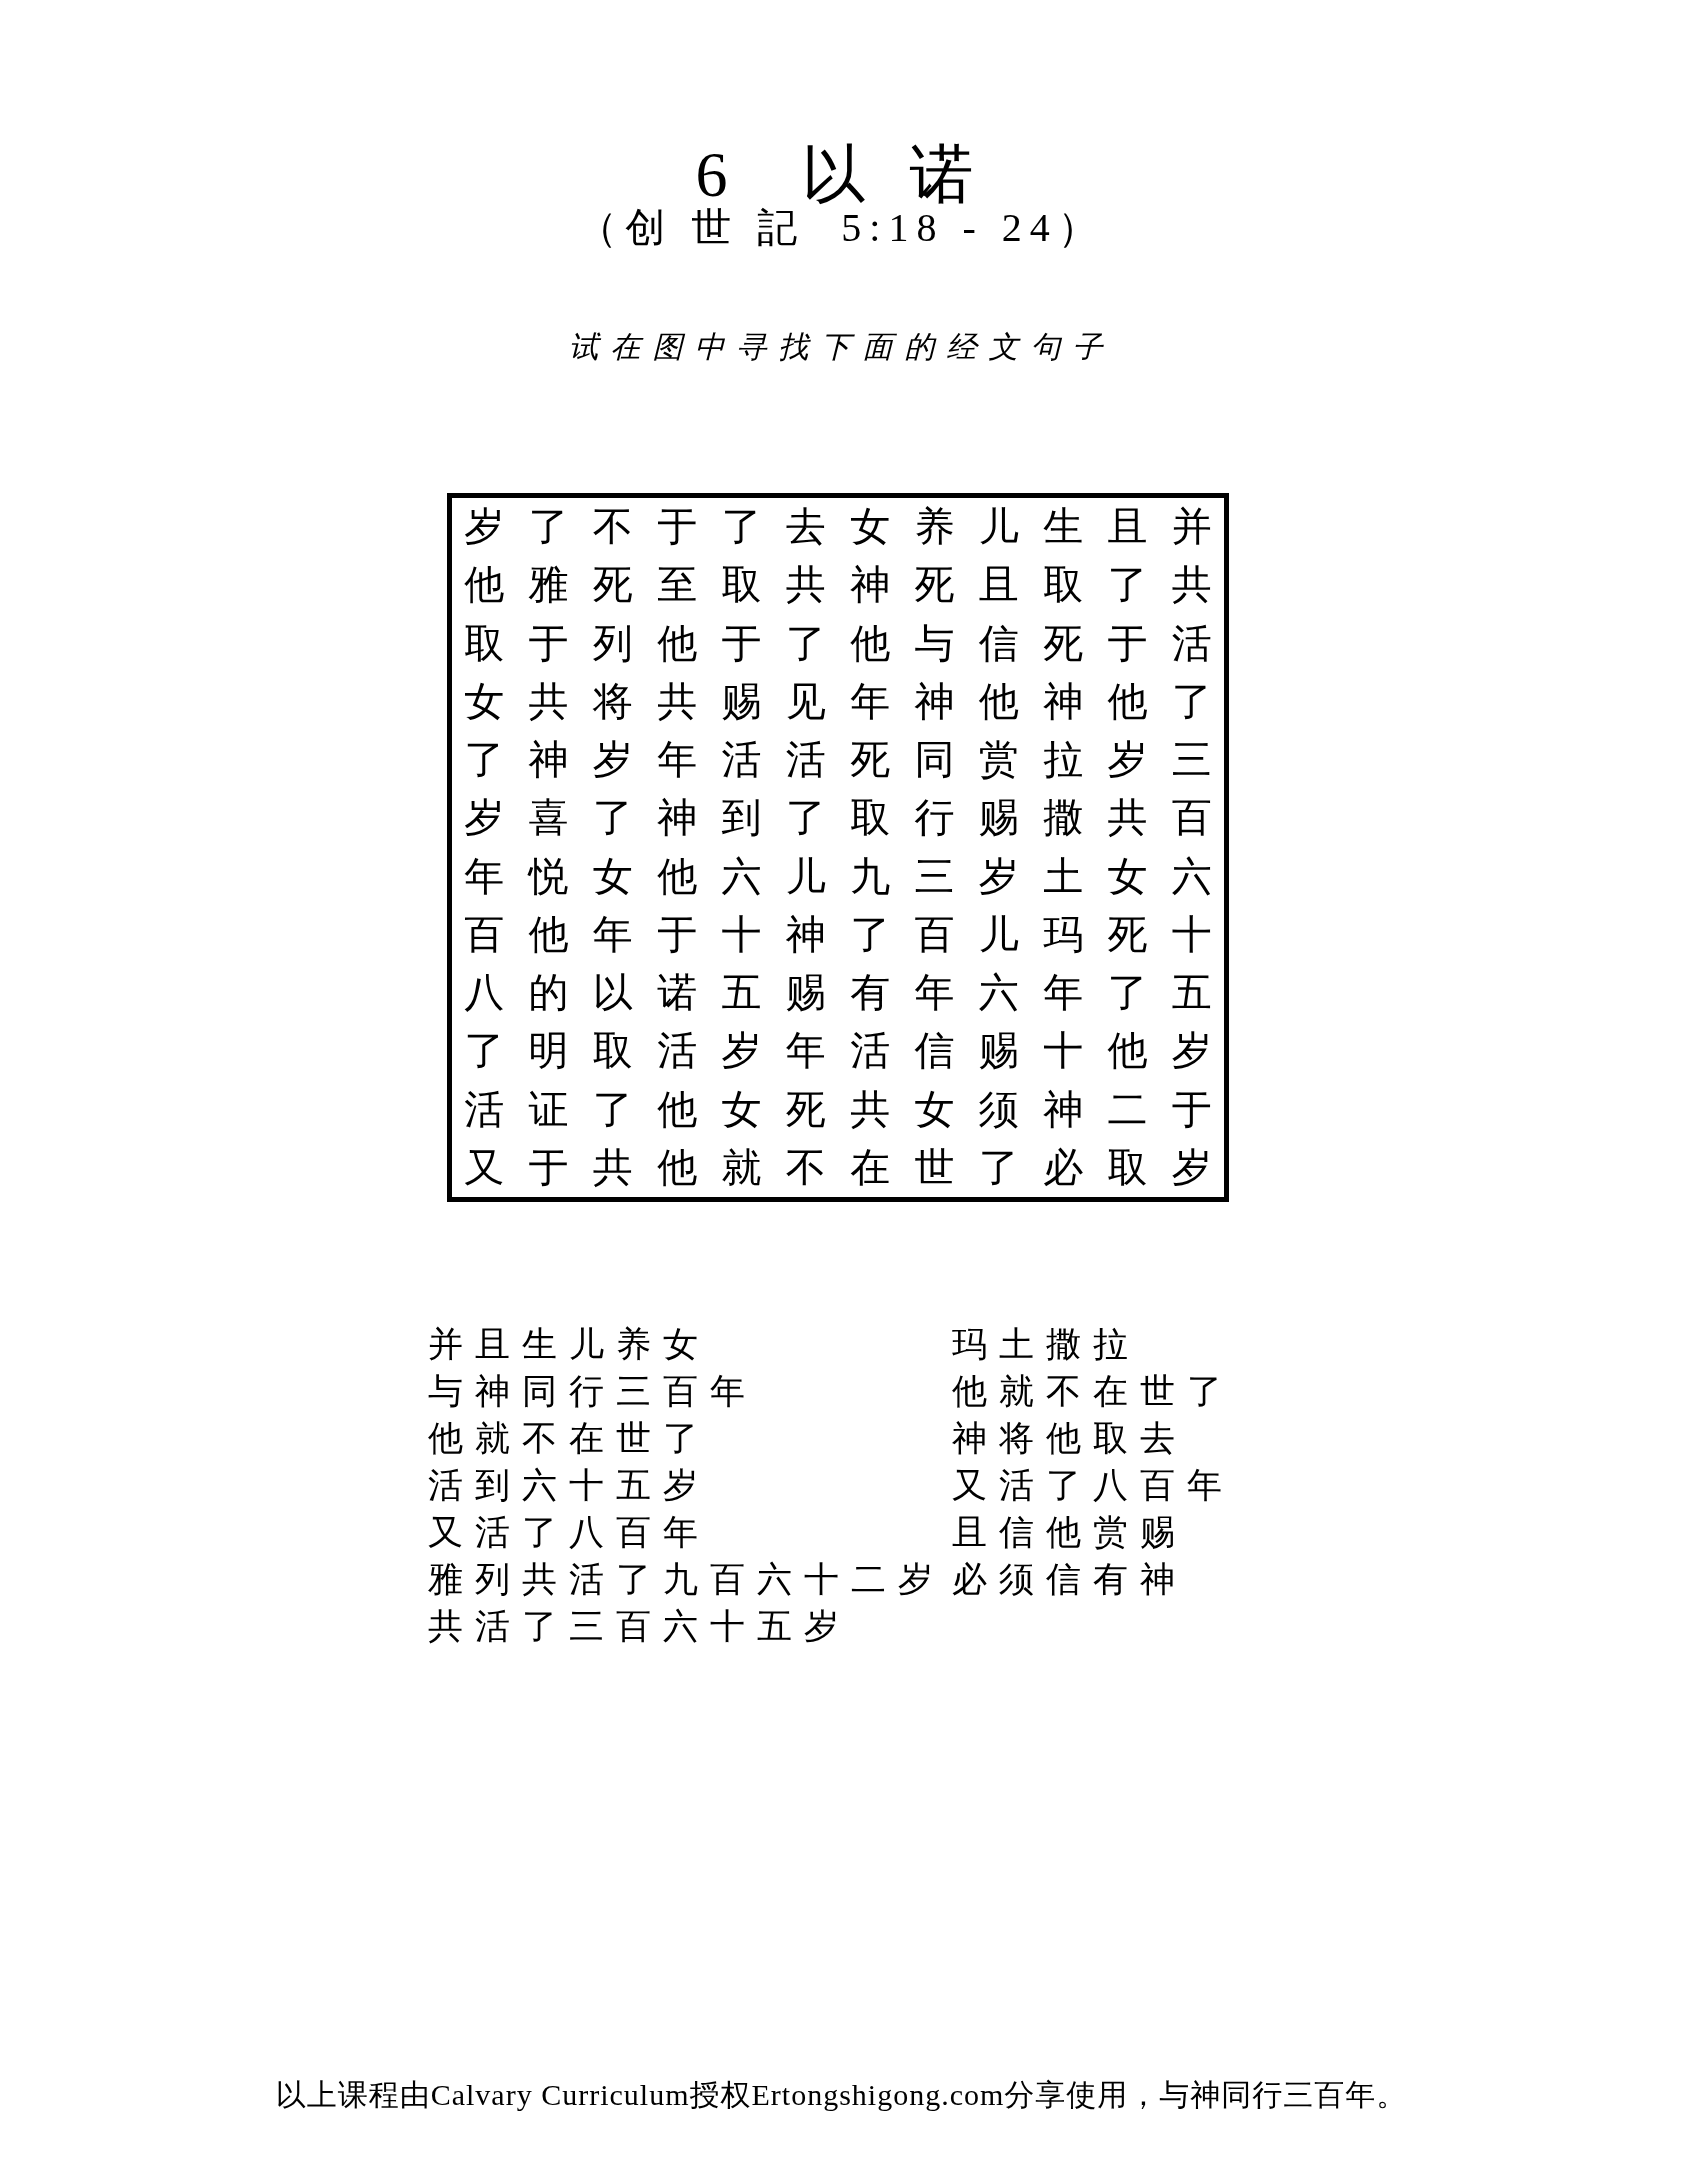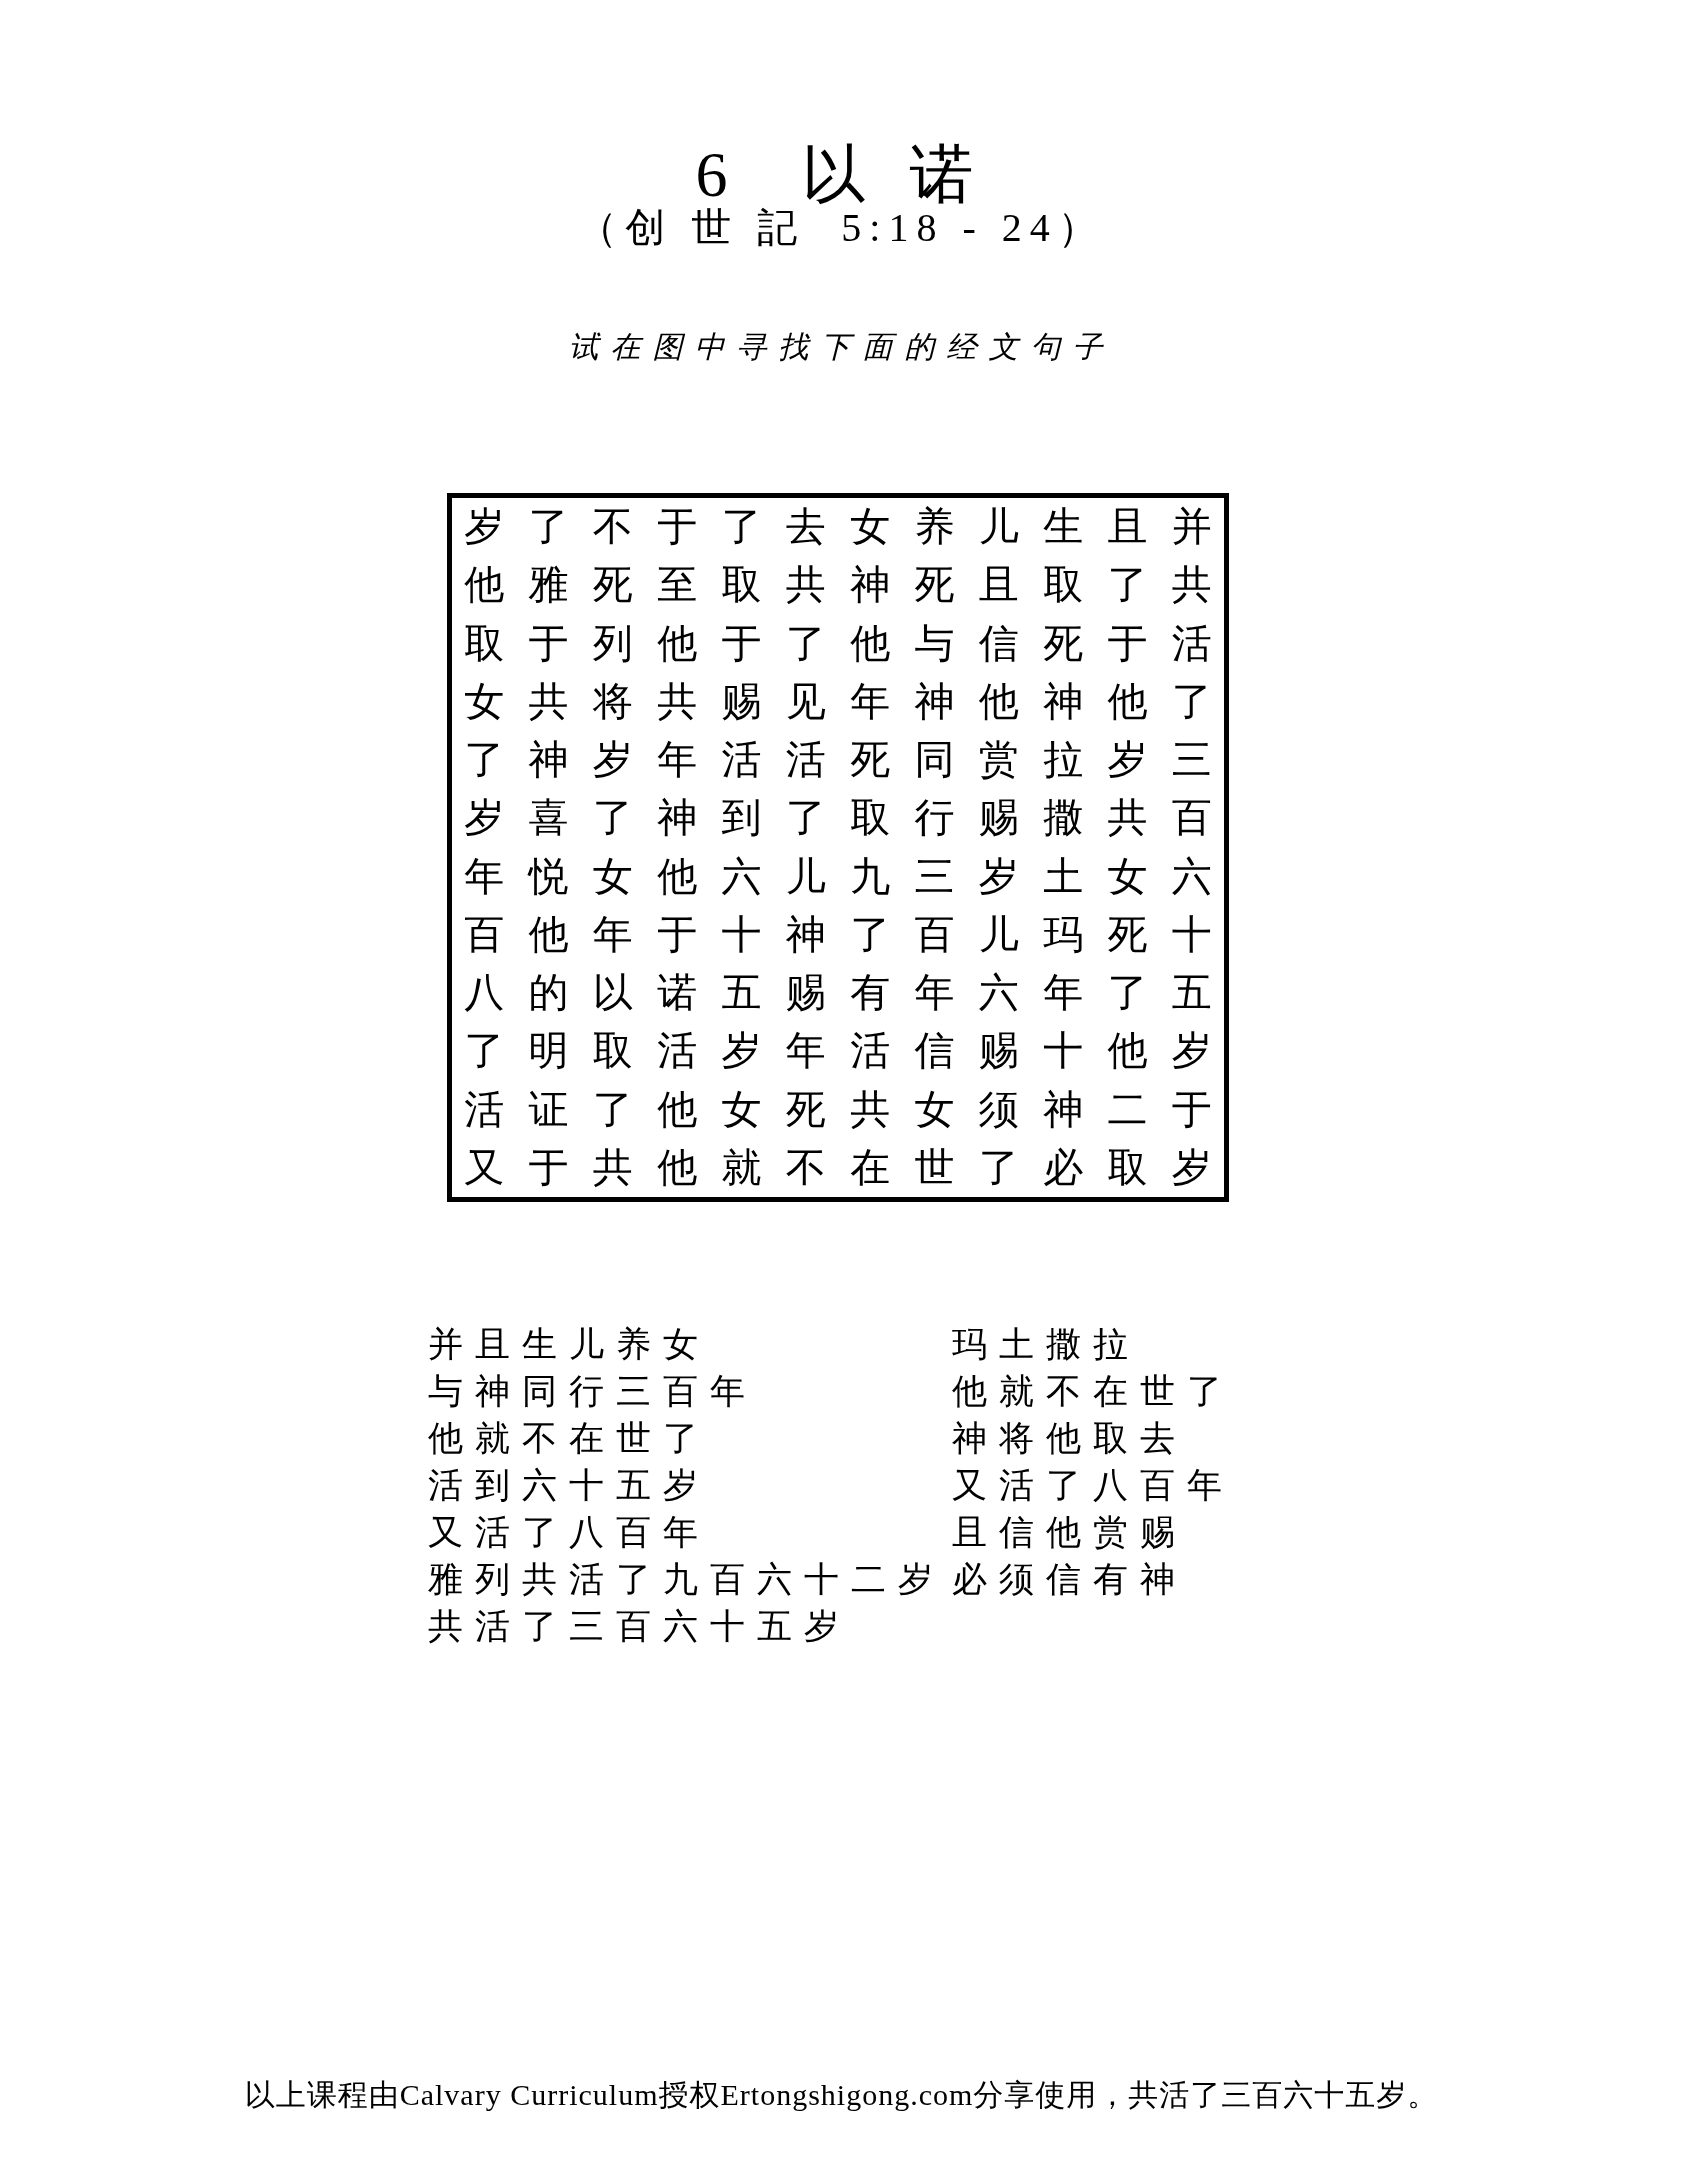--- a/index.html
+++ b/index.html
@@ -264,14 +264,14 @@
 
 <div class="word-list-col word-list-right">
     <div class="word-item">玛土撒拉</div>
     <div class="word-item">他就不在世了</div>
     <div class="word-item">神将他取去</div>
     <div class="word-item">又活了八百年</div>
     <div class="word-item">且信他赏赐</div>
     <div class="word-item">必须信有神</div>
   </div>
 
-<div class="footer-credit">以上课程由Calvary Curriculum授权Ertongshigong.com分享使用，共活了三百六十五岁。</div>
+<div class="footer-credit">以上课程由Calvary Curriculum授权Ertongshigong.com分享使用，与神同行三百年。</div>
 
 
 </body></html>

